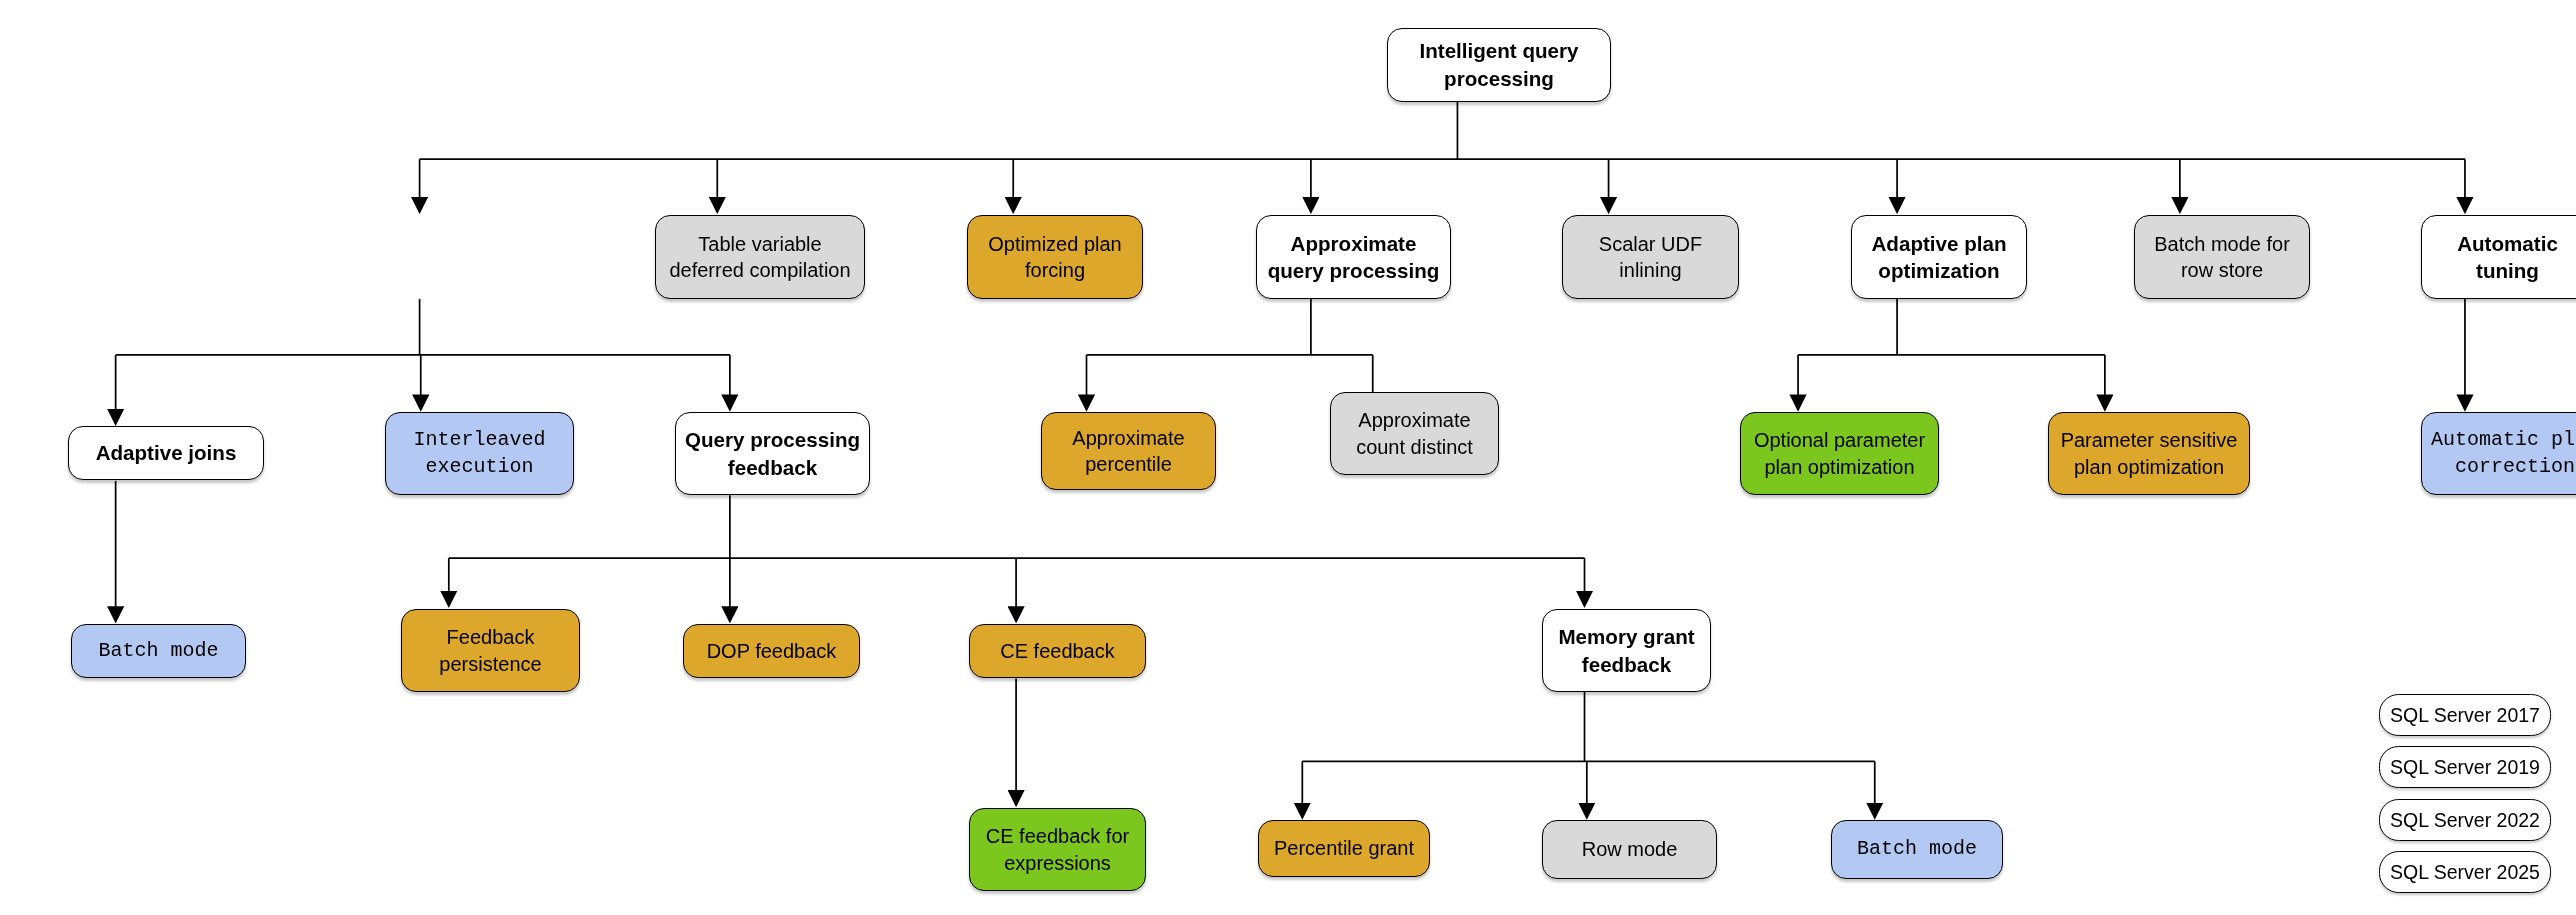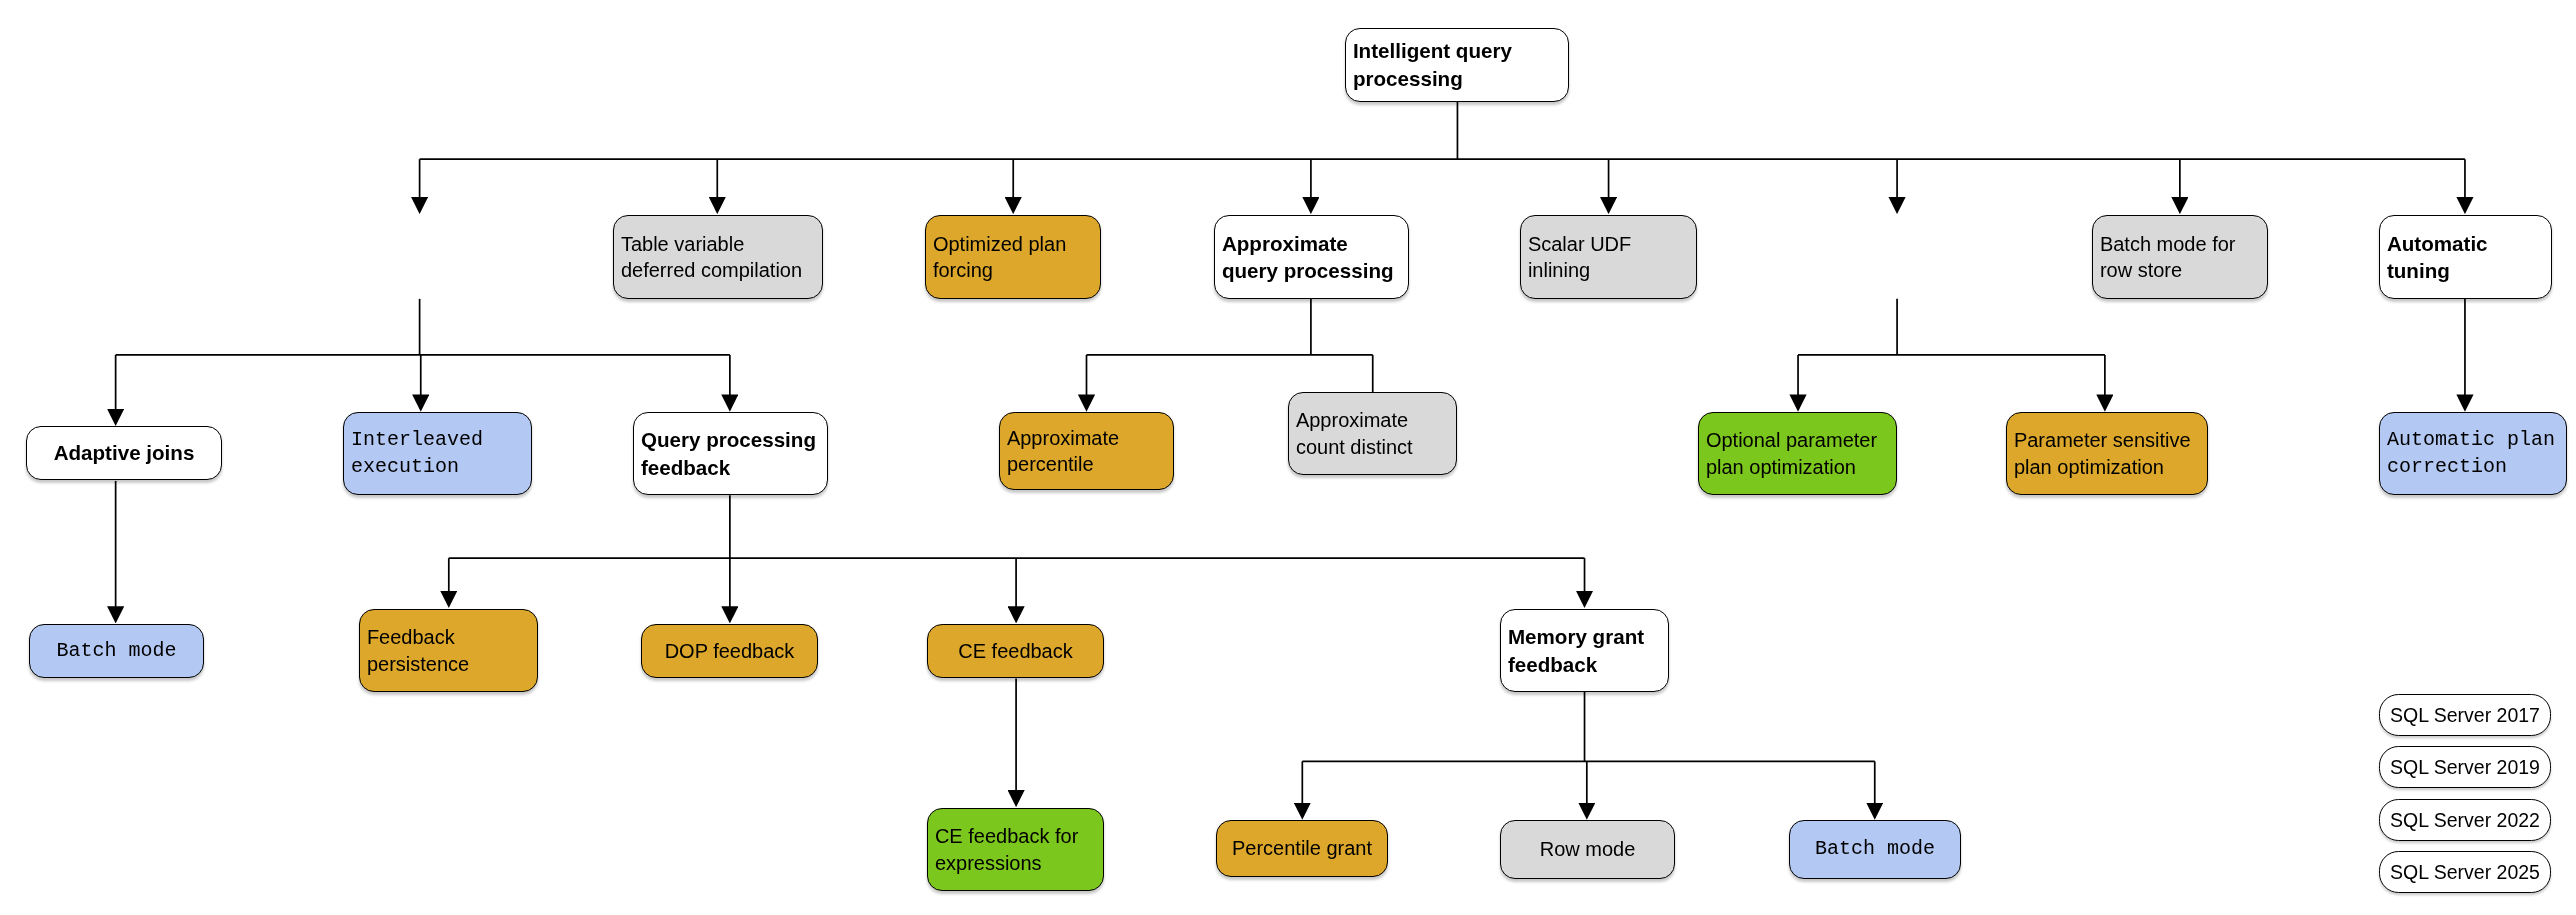--- a/index.html
+++ b/index.html
@@ -10,26 +10,28 @@
     font-family:"Liberation Sans", sans-serif;
     color:#000;
     overflow:hidden;
   }
   svg.wires{position:absolute;left:0;top:0;}
   svg.wires path{fill:none;stroke:#000;stroke-width:3px;}
   .node{
     position:absolute;
     box-sizing:border-box;
     display:flex;align-items:center;justify-content:center;
+    text-align:center;
     border:1.7px solid #000;
     border-radius:15px;
     padding:2.3px 6.9px;
     font-size:20px;line-height:1.32;
     box-shadow:0 2.9px 2.9px rgba(0,0,0,0.22);
     background:#fff;
+    margin-left:42px;
   }
   .node.plain{background:var(--plain);font-weight:bold;font-size:20.6px;}
   .node.v2017{background:var(--v2017);font-family:Liberation Mono, monospace;}
   .node.v2019{background:var(--v2019);}
   .node.v2022{background:var(--v2022);}
   .node.v2025{background:var(--v2025);}
   .pill{
     position:absolute;
     box-sizing:border-box;
     display:flex;align-items:center;justify-content:center;
@@ -98,20 +100,21 @@
     <path d="M2772,1330 V1426" marker-end="url(#arr)"></path>
     <path d="M3275,1330 V1426" marker-end="url(#arr)"></path>
   </svg>
 
   <div class="node plain" style="left:1345px;top:27.5px;width:224px;height:74px">Intelligent query processing</div>
 
   <div class="node v2019" style="left:613px;top:215px;width:210px;height:84px">Table variable deferred compilation</div>
   <div class="node v2022" style="left:925px;top:215px;width:176px;height:84px">Optimized plan forcing</div>
   <div class="node plain" style="left:1214px;top:215px;width:195px;height:84px">Approximate query processing</div>
   <div class="node v2019" style="left:1520px;top:215px;width:177px;height:84px">Scalar UDF inlining</div>
+  <div class="node plain" style="left:1809px;top:215px;width:176px;height:84px">Adaptive plan optimization</div>
   <div class="node v2019" style="left:2092px;top:215px;width:176px;height:84px">Batch mode for row store</div>
   <div class="node plain" style="left:2379px;top:215px;width:173px;height:84px">Automatic tuning</div>
 
   <div class="node plain" style="left:26px;top:426px;width:196px;height:54px">Adaptive joins</div>
   <div class="node v2017" style="left:343px;top:412px;width:189px;height:83px">Interleaved execution</div>
   <div class="node plain" style="left:633px;top:412px;width:195px;height:83px">Query processing feedback</div>
   <div class="node v2022" style="left:999px;top:412px;width:175px;height:78px">Approximate percentile</div>
   <div class="node v2019" style="left:1288px;top:392px;width:169px;height:83px">Approximate count distinct</div>
   <div class="node v2025" style="left:1698px;top:412px;width:199px;height:83px">Optional parameter plan optimization</div>
   <div class="node v2022" style="left:2006px;top:412px;width:202px;height:83px">Parameter sensitive plan optimization</div>

